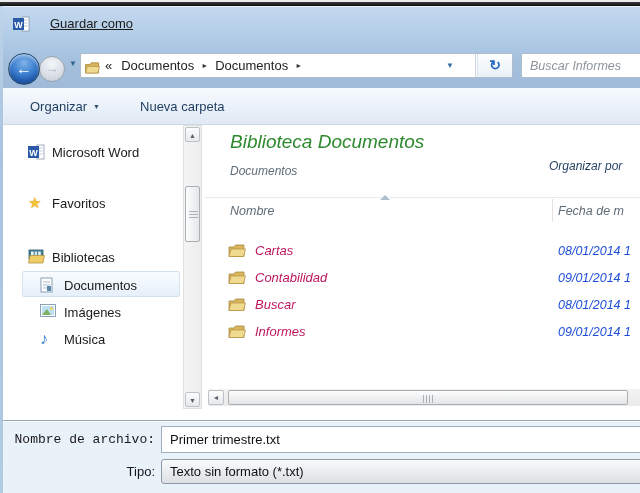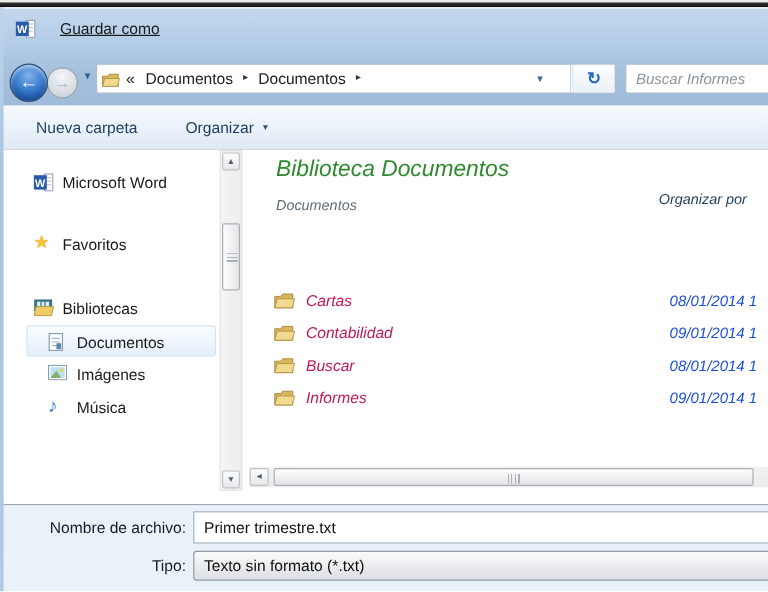--- a/index.html
+++ b/index.html
@@ -112,21 +112,21 @@
   .hs-thumb { position:absolute; left:20px; top:1px; width:400px; height:15px;
     background:linear-gradient(#fdfdfd,#e2e4e6); border:1px solid #a9afb5; border-radius:2px; }
   .grip-h { position:absolute; left:194px; top:4px; width:12px; height:8px;
     background:repeating-linear-gradient(90deg,#aab0b6 0 1px,transparent 1px 3px); }
 
   
   .footer { position:absolute; left:0; top:420px; width:640px; height:73px;
     background:var(--footer-bg,#e9f1f9); border-top:1px solid #9aa7b4;
     box-shadow:inset 0 1px 0 #f6fafd; }
   .f-label { position:absolute; left:0; width:155px; text-align:right; font-size:13px; color:#1a1a1a; }
-  .f-label1 { top:11px; } .f-label2 { top:43px; }
+  .f-label1 { top:11px;font-family:Liberation Mono, monospace; } .f-label2 { top:43px; }
   .filename-input { position:absolute; left:161px; top:5px; width:520px; height:27px;
     border:1px solid #a0b0c0; background:#fff; font-size:13px; color:#111; padding-left:8px;
     font-family:"Liberation Sans", sans-serif; outline:none; }
   .type-combo { position:absolute; left:161px; top:38px; width:520px; height:25px;
     border:1px solid #8e9aa7; border-radius:3px;
     background:linear-gradient(#fafbfb,#e9ebee 55%,#dde0e4);
     font-size:13px; color:#111; display:flex; align-items:center; padding-left:8px; }
 </style>
 </head>
 <body>
@@ -172,26 +172,26 @@
         <span class="refresh-btn"><span class="refresh-glyph">↻</span></span>
       </div>
 
       <div class="searchbox">
         <span class="search-ph">Buscar Informes</span>
       </div>
     </div>
   </div>
 
   <div class="toolbar">
-    <div class="tb-btn second">
-      <span>Nueva carpeta</span>
-    </div>
     <div class="tb-btn">
       <span>Organizar</span>
       <span class="tb-caret">▼</span>
+    </div>
+    <div class="tb-btn second">
+      <span>Nueva carpeta</span>
     </div>
   </div>
 
   <div class="content">
     <div class="sidebar">
       <div class="side-sel"></div>
 
       <div class="side-item lvl1" style="top:16px">
         <span class="si-icon">
           <svg width="17" height="16" viewBox="0 0 17 16">
@@ -262,20 +262,26 @@
           <span class="grip-v"></span>
         </div>
       <div class="vs-btn vs-down">▼</div>
     </div>
 
     <div class="mainpane">
       <div class="lib-title">Biblioteca Documentos</div>
       <div class="lib-sub">Documentos</div>
       <div class="arrange">Organizar por</div>
 
+      <div class="colheaders">
+        <span class="sort-caret"></span>
+        <span class="col-name">Nombre</span>
+        <span class="col-div"></span>
+        <span class="col-date">Fecha de m</span>
+      </div>
 
       <div class="file-row" style="top:112px">
         <span class="fr-icon">
           <svg width="18" height="14" viewBox="0 0 18 14">
             <path d="M1,3 L6,3 L7.5,1 L16,1 L16,12.5 L1,12.5 Z" fill="#d9b55c" stroke="#a8883f" stroke-width="0.8"></path>
             <path d="M1,12.5 L3,5 L17.5,5 L15.5,12.5 Z" fill="#f0da8f" stroke="#b8944a" stroke-width="0.8"></path>
           </svg>
         </span>
         <span class="fr-name">Cartas</span>
         <span class="fr-date">08/01/2014 1</span>

